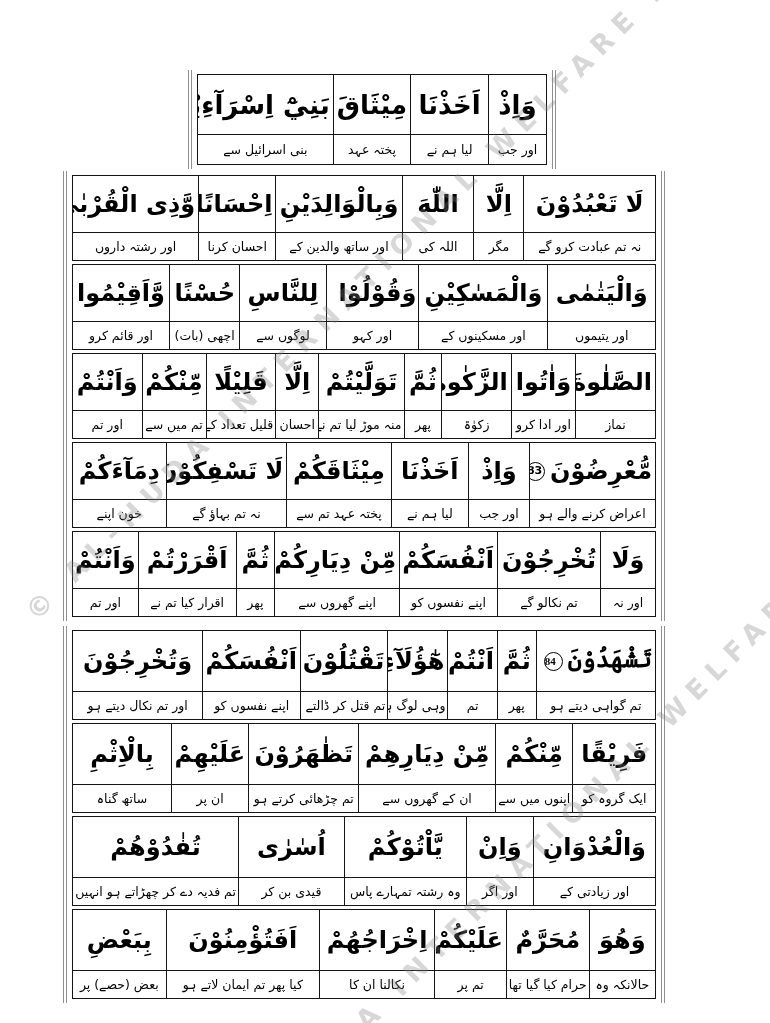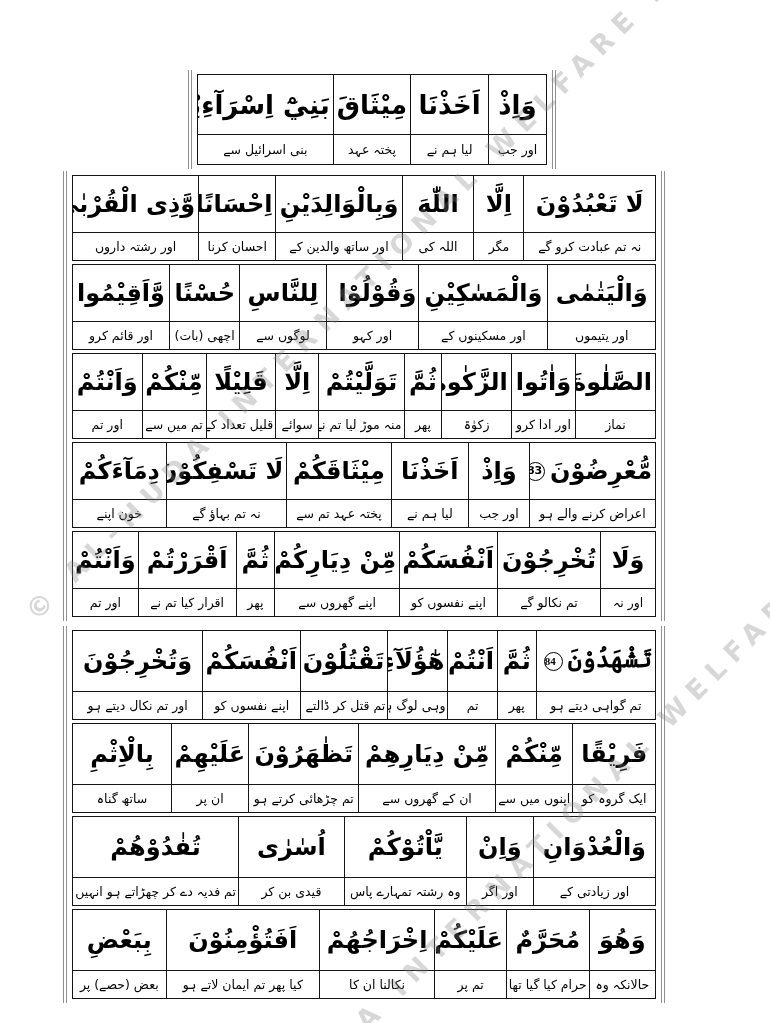--- a/index.html
+++ b/index.html
@@ -170,21 +170,21 @@
               <td class="ar-cell" style="width: 12%;"><span>قَلِيْلًا</span></td>
               <td class="ar-cell" style="width: 11%;"><span>مِّنْكُمْ</span></td>
               <td class="ar-cell" style="width: 12%;"><span>وَاَنْتُمْ</span></td>
             </tr>
             <tr>
               <td class="ur-cell">نماز</td>
               <td class="ur-cell">اور ادا کرو</td>
               <td class="ur-cell">زکوٰۃ</td>
               <td class="ur-cell">پھر</td>
               <td class="ur-cell">منہ موڑ لیا تم نے</td>
-              <td class="ur-cell">سوائے</td>
+              <td class="ur-cell">احسان</td>
               <td class="ur-cell">قلیل تعداد کے</td>
               <td class="ur-cell">تم میں سے</td>
               <td class="ur-cell">اور تم</td>
             </tr>
           </tbody>
         </table>
         <table class="word-row" dir="rtl">
           <tbody>
             <tr>
               <td class="ar-cell" style="width: 22%;"><span>مُّعْرِضُوْنَ</span><span class="ayah-badge">83</span></td>

